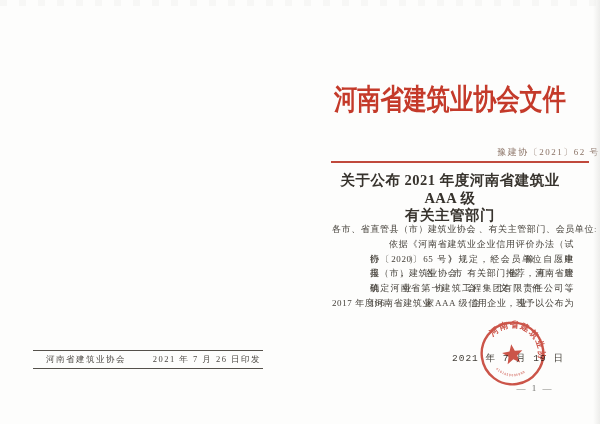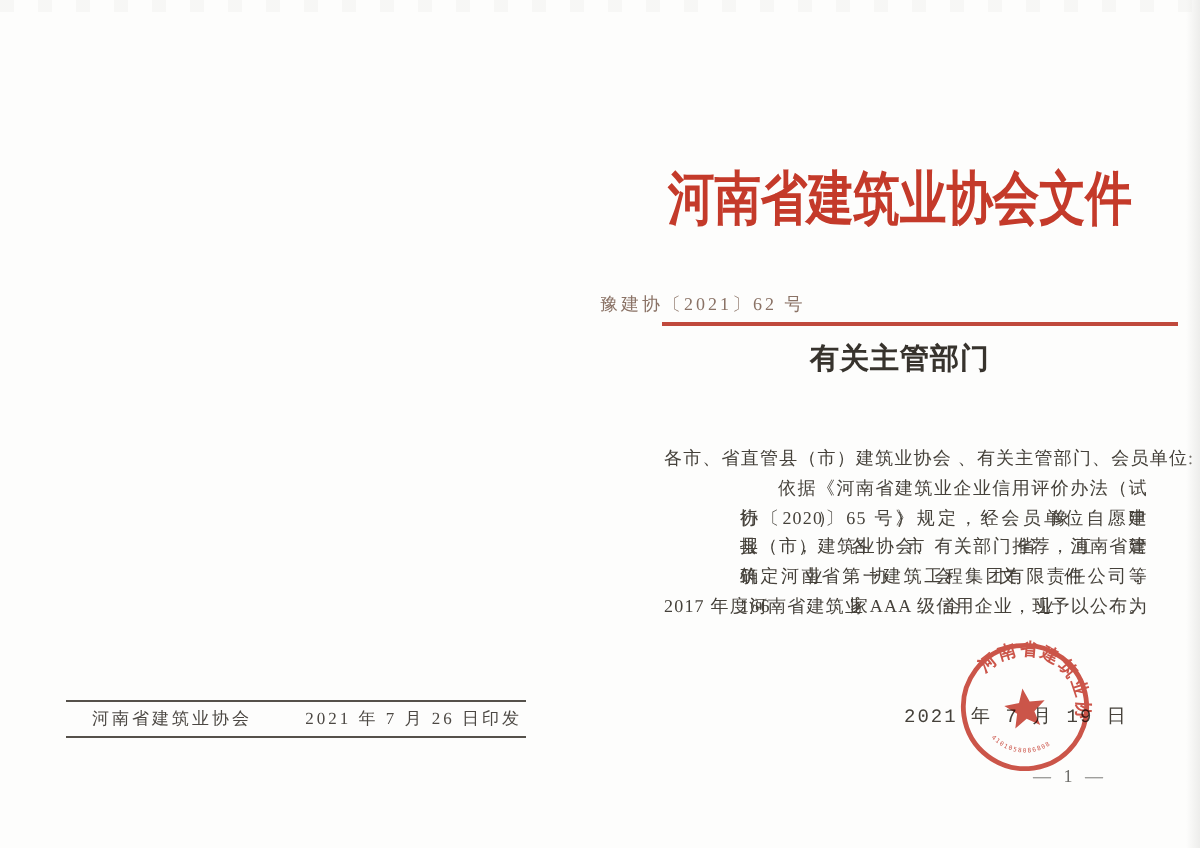--- a/index.html
+++ b/index.html
@@ -27,21 +27,21 @@
   
   .red-header{
     position:absolute;left:300px;top:80px;width:300px;
     text-align:center;font-size:29px;font-weight:700;
     color:#c43a2a;white-space:nowrap;
     transform:scaleX(.8);transform-origin:center;
     letter-spacing:0;
   }
   .doc-number{
     position:absolute;left:300px;top:146px;width:300px;
-    text-align:left;font-size:9px;color:#8a7265;
+    text-align:right;font-size:9px;color:#8a7265;
     letter-spacing:1.5px;white-space:nowrap;
   }
   .red-line{
     position:absolute;left:331px;top:161px;width:258px;height:2px;
     background:#c0493c;
   }
   .doc-title{
     position:absolute;left:322px;top:172px;width:256px;
     text-align:center;font-weight:700;color:#37332d;
     font-size:14.5px;line-height:17.5px;letter-spacing:.5px;
@@ -97,20 +97,21 @@
 
   <div>
 
     <div class="red-header">河南省建筑业协会文件</div>
 
     <div class="doc-number">豫建协〔2021〕62 号</div>
 
     <div class="red-line"></div>
 
     <div class="doc-title">
+      <div>关于公布 2021 年度河南省建筑业 AAA 级</div>
       <div>有关主管部门</div>
     </div>
 
     <div class="doc-body">
       <div class="bline">各市、省直管县（市）建筑业协会 、有关主管部门、会员单位:</div>
       <div class="bline fill indent">依据《河南省建筑业企业信用评价办法（试行）》（豫建</div>
       <div class="bline fill">协〔2020〕65 号）规定，经会员单位自愿申报，各市、省直管</div>
       <div class="bline fill">县（市）建筑业协会、有关部门推荐，河南省建筑业协会文件，</div>
       <div class="bline fill">确定河南省第一建筑工程集团有限责任公司等 166 家企业为</div>
       <div class="bline">2017 年度河南省建筑业 AAA 级信用企业，现予以公布。</div>

